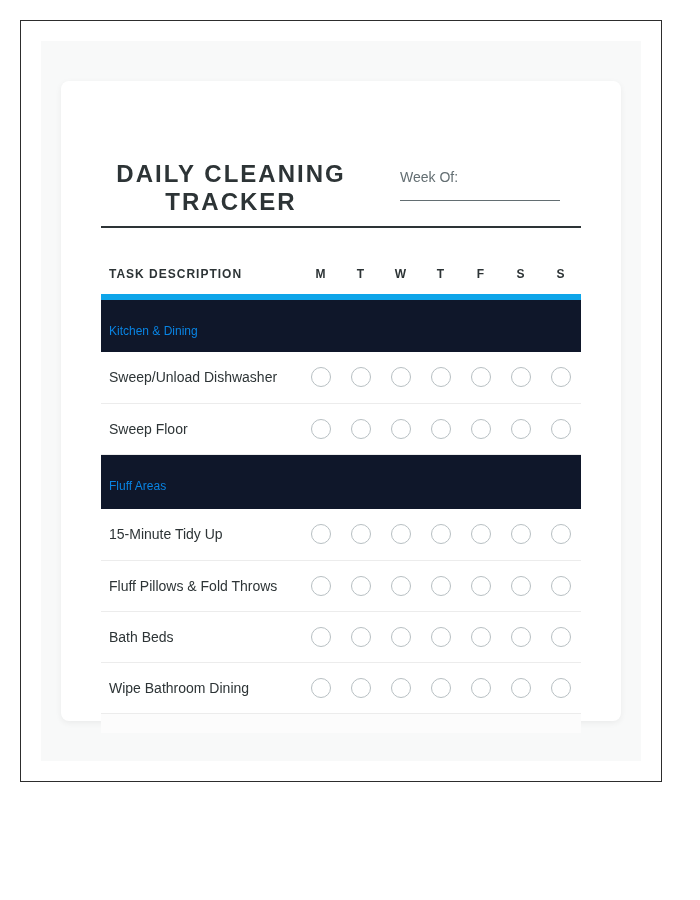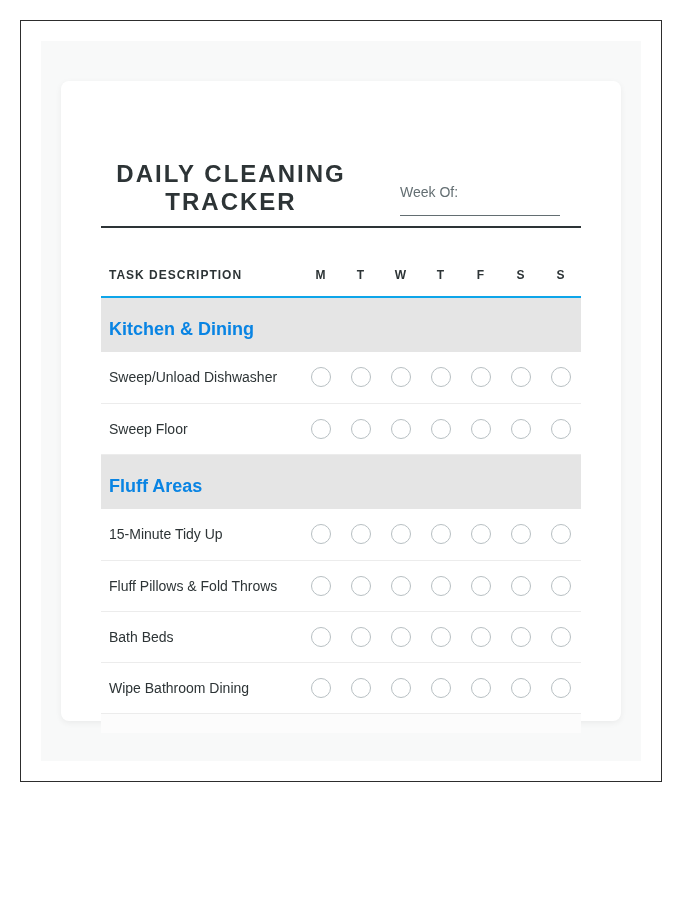--- a/index.html
+++ b/index.html
@@ -27,46 +27,46 @@
       border-bottom: 2px solid #2d3436;
       padding-bottom: 10px;
       height: 107px;
     }
     .title {
       font-size: 24px; font-weight: 700; letter-spacing: 2px;
       line-height: 28px; color: #2d3436; text-transform: uppercase;
       width: 260px; margin-top: 2px; text-align: center;
     }
     .week {
-      width: 160px; margin-right: 21px; margin-bottom: 0px;
+      width: 160px; margin-right: 21px; margin-bottom: 15px;
     }
     .week-label {
       font-size: 14px; color: #636e72; line-height: 18px;
     }
     .week-line {
       margin-top: 14px; height: 1px; background: #636e72; width: 160px;
     }
 
     table {
       width: 480px; border-collapse: collapse; margin-top: 22px;
       table-layout: fixed;
     }
     th {
       font-size: 12px; font-weight: 700; letter-spacing: 1px;
       color: #2d3436; text-transform: uppercase;
       height: 47px; padding-top: 3px;
-      border-bottom: 2px solid #0ea5e9;
+      border-bottom: 6px solid #0ea5e9;
     }
     th.task-col { text-align: left; padding-left: 8px; width: 200px; }
     th.day-col { text-align: center; width: 40px; }
 
     tr.category td {
-      background: #e5e5e5; height: 55px;
+      background: #0f172a; height: 55px;
       padding-left: 8px; padding-top: 9px;
-      font-size: 18px; font-weight: 700; color: #0984e3;
+      font-size: 12px; font-weight: 400; color: #0984e3;
     }
     tr.task td {
       height: 51px; border-bottom: 1px solid #ececec;
       font-size: 14px; color: #2d3436;
     }
     tr.task td.task-name { padding-left: 8px; }
     tr.task td.day { text-align: center; }
     .check {
       display: inline-block; width: 20px; height: 20px;
       border: 1px solid #b8c0c3; border-radius: 50%;

